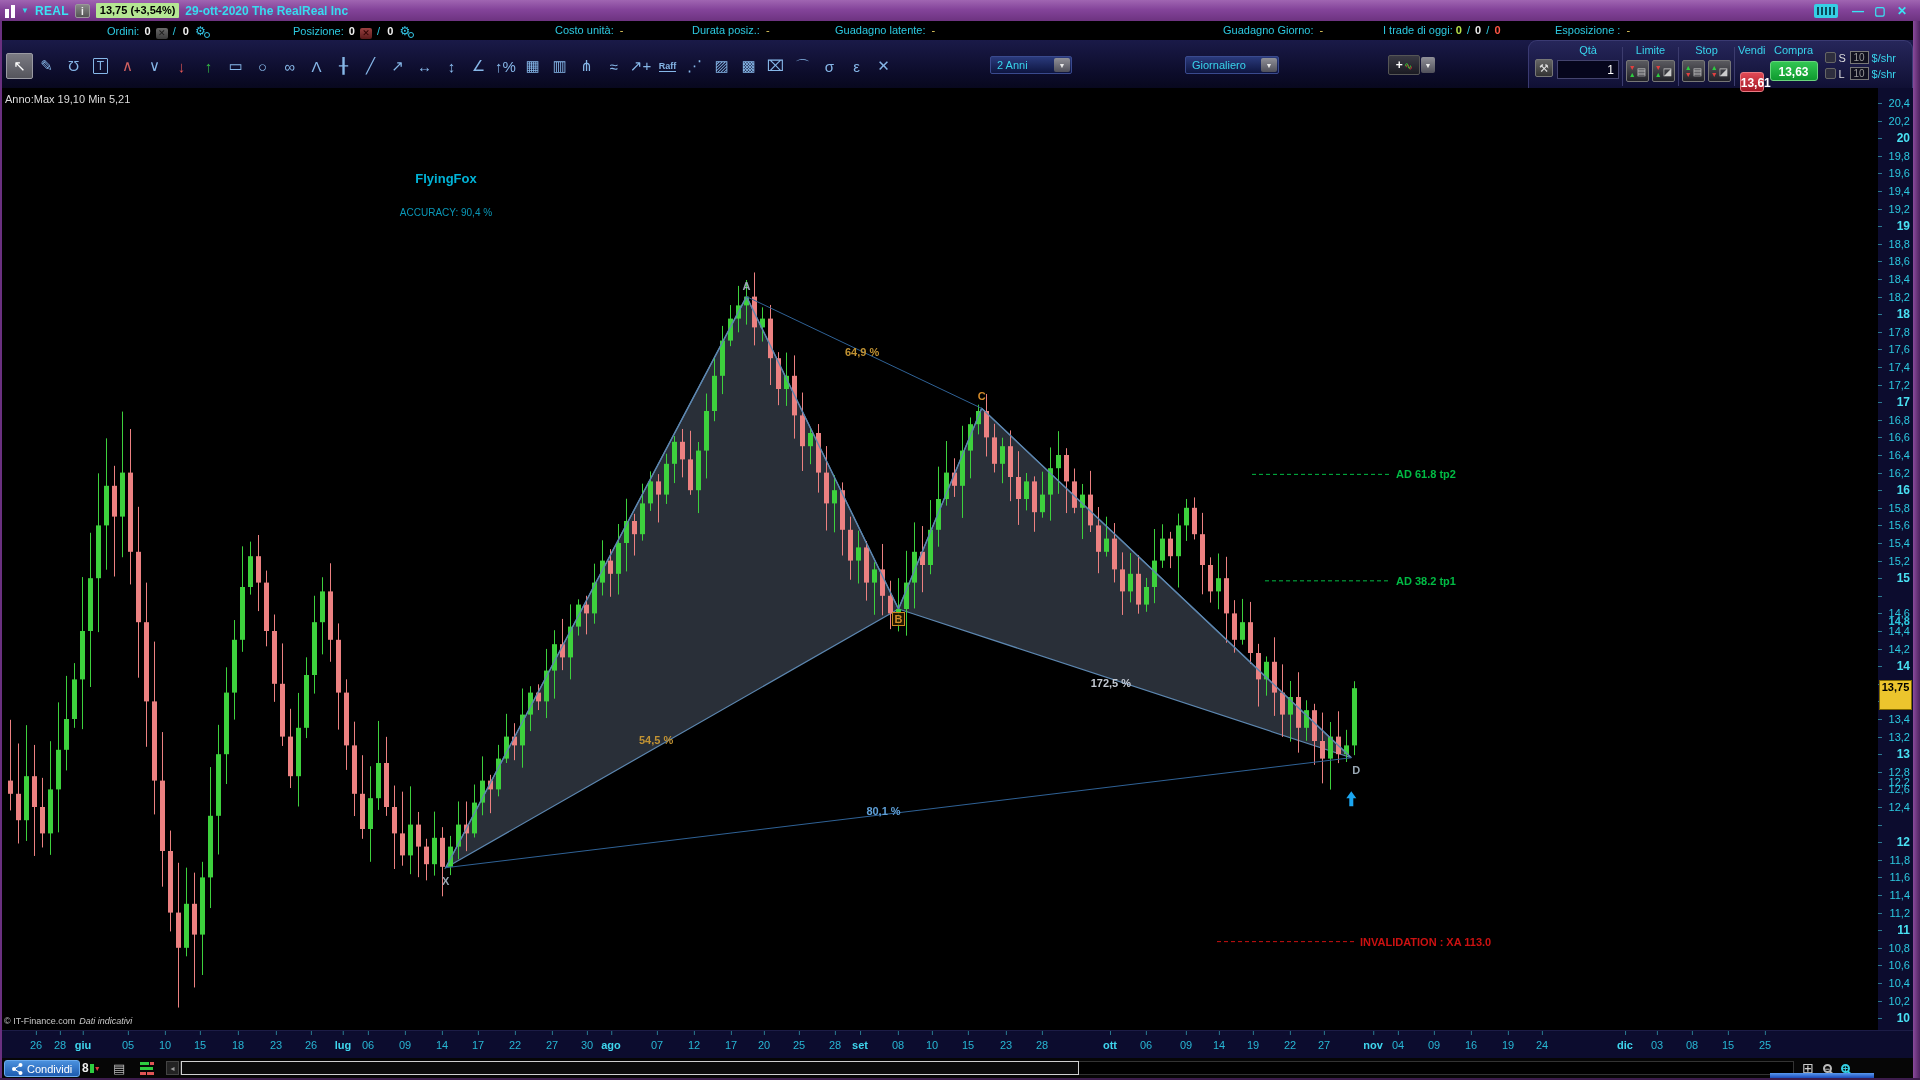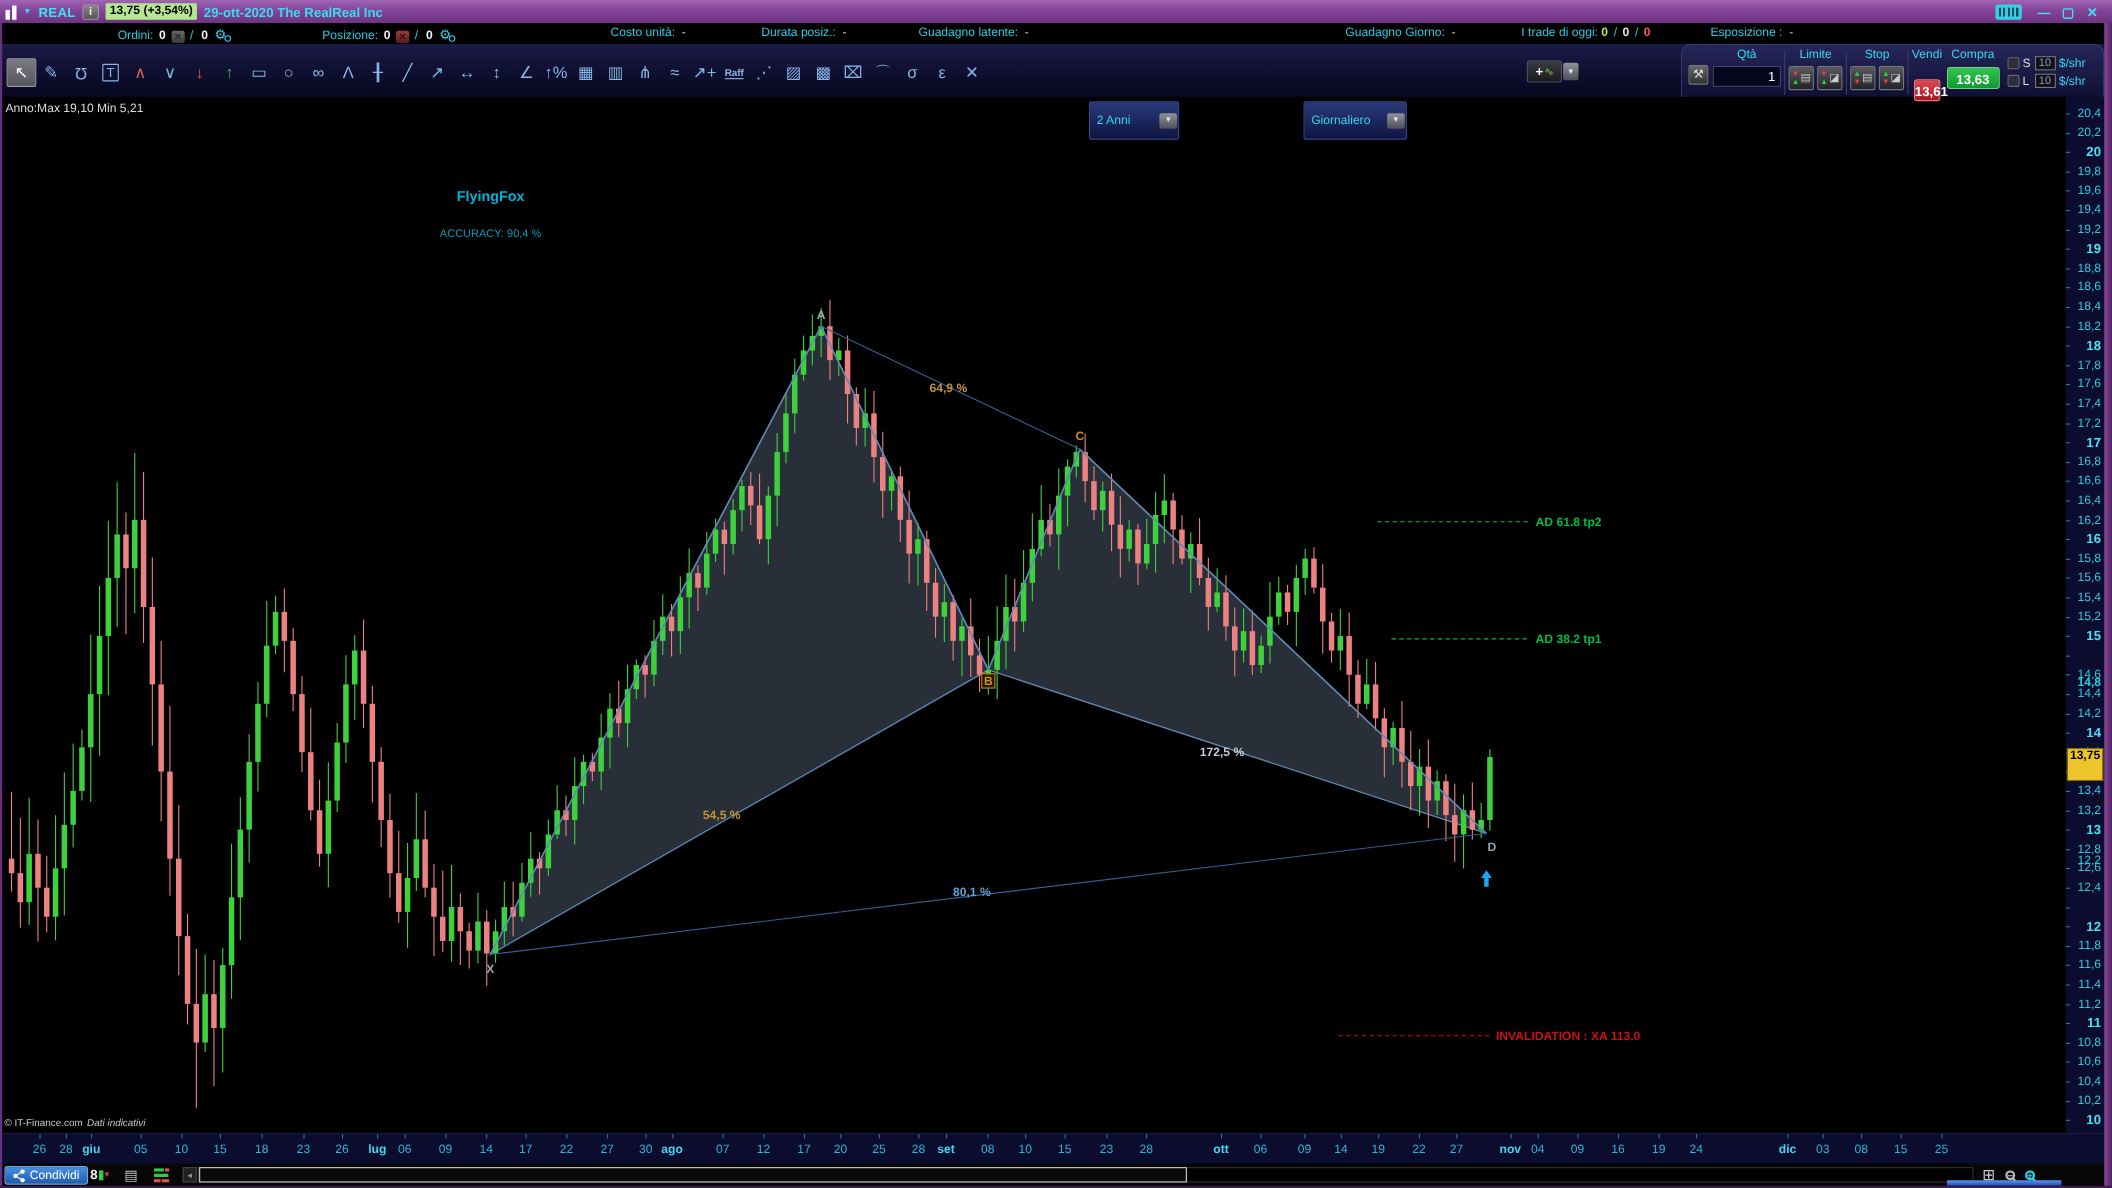--- a/index.html
+++ b/index.html
@@ -41,21 +41,21 @@
 
   
   .toolbar{position:absolute;top:40px;left:0;width:1920px;height:48px;background:linear-gradient(180deg,#1a1a48 0%,#0c0c2a 70%,#08081e 100%);z-index:40;}
   .tools{position:absolute;left:6px;top:13px;display:flex;}
   .tool{width:27px;height:26px;display:flex;align-items:center;justify-content:center;font-size:15px;color:#86b7e8;cursor:pointer;}
   .tool.selected{background:linear-gradient(#7a7a82,#55555c);border:1px solid #9a9aa2;border-radius:2px;color:#fff;}
   .tool span.rot{display:inline-block;transform:rotate(180deg);}
   .tool.boxed span{border:1px solid #86b7e8;padding:0 3px;font-size:12px;border-radius:1px;}
   .tool.small{font-size:9px;font-weight:bold;}
   .tool.small span{border-bottom:1px solid #86b7e8;}
-  .select{position:absolute;top:16px;height:35px;background:linear-gradient(#2a3a7c,#0e1540);border:1px solid #3a4a8e;border-radius:2px;color:#38d4ec;font-size:11px;display:flex;align-items:center;padding-left:6px;cursor:pointer;margin-top:36px;}
+  .select{position:absolute;top:16px;height:18px;background:linear-gradient(#2a3a7c,#0e1540);border:1px solid #3a4a8e;border-radius:2px;color:#38d4ec;font-size:11px;display:flex;align-items:center;padding-left:6px;cursor:pointer;}
   .sel-arrow{margin-left:auto;width:16px;height:14px;background:linear-gradient(#909098,#50505a);color:#e8e8e8;font-size:7px;display:flex;align-items:center;justify-content:center;border-radius:2px;margin-right:1px;}
   #period-select{left:990px;width:82px;}
   #timeframe-select{left:1185px;width:94px;}
   .indic-btn{position:absolute;left:1388px;top:15px;width:32px;height:20px;background:linear-gradient(#3a3a44,#1a1a22);border:1px solid #555;border-radius:2px;display:flex;align-items:center;justify-content:center;cursor:pointer;}
   .indic-btn .plus{color:#fff;font-weight:bold;font-size:12px;margin-right:1px;}
   .indic-btn .wave{color:#3c3;font-size:10px;text-shadow:1px 1px 0 #c33;}
   .indic-arrow{position:absolute;left:1421px;top:17px;width:14px;height:16px;background:linear-gradient(#909098,#50505a);color:#eee;font-size:7px;display:flex;align-items:center;justify-content:center;border-radius:2px;cursor:pointer;}
 
   
   .trade-panel{position:absolute;left:1528px;top:0;width:385px;height:48px;background:linear-gradient(#26265a,#101034);border:1px solid #3a3a72;border-bottom:none;border-radius:9px 9px 0 0;display:flex;align-items:stretch;padding:2px 2px 0 6px;}

